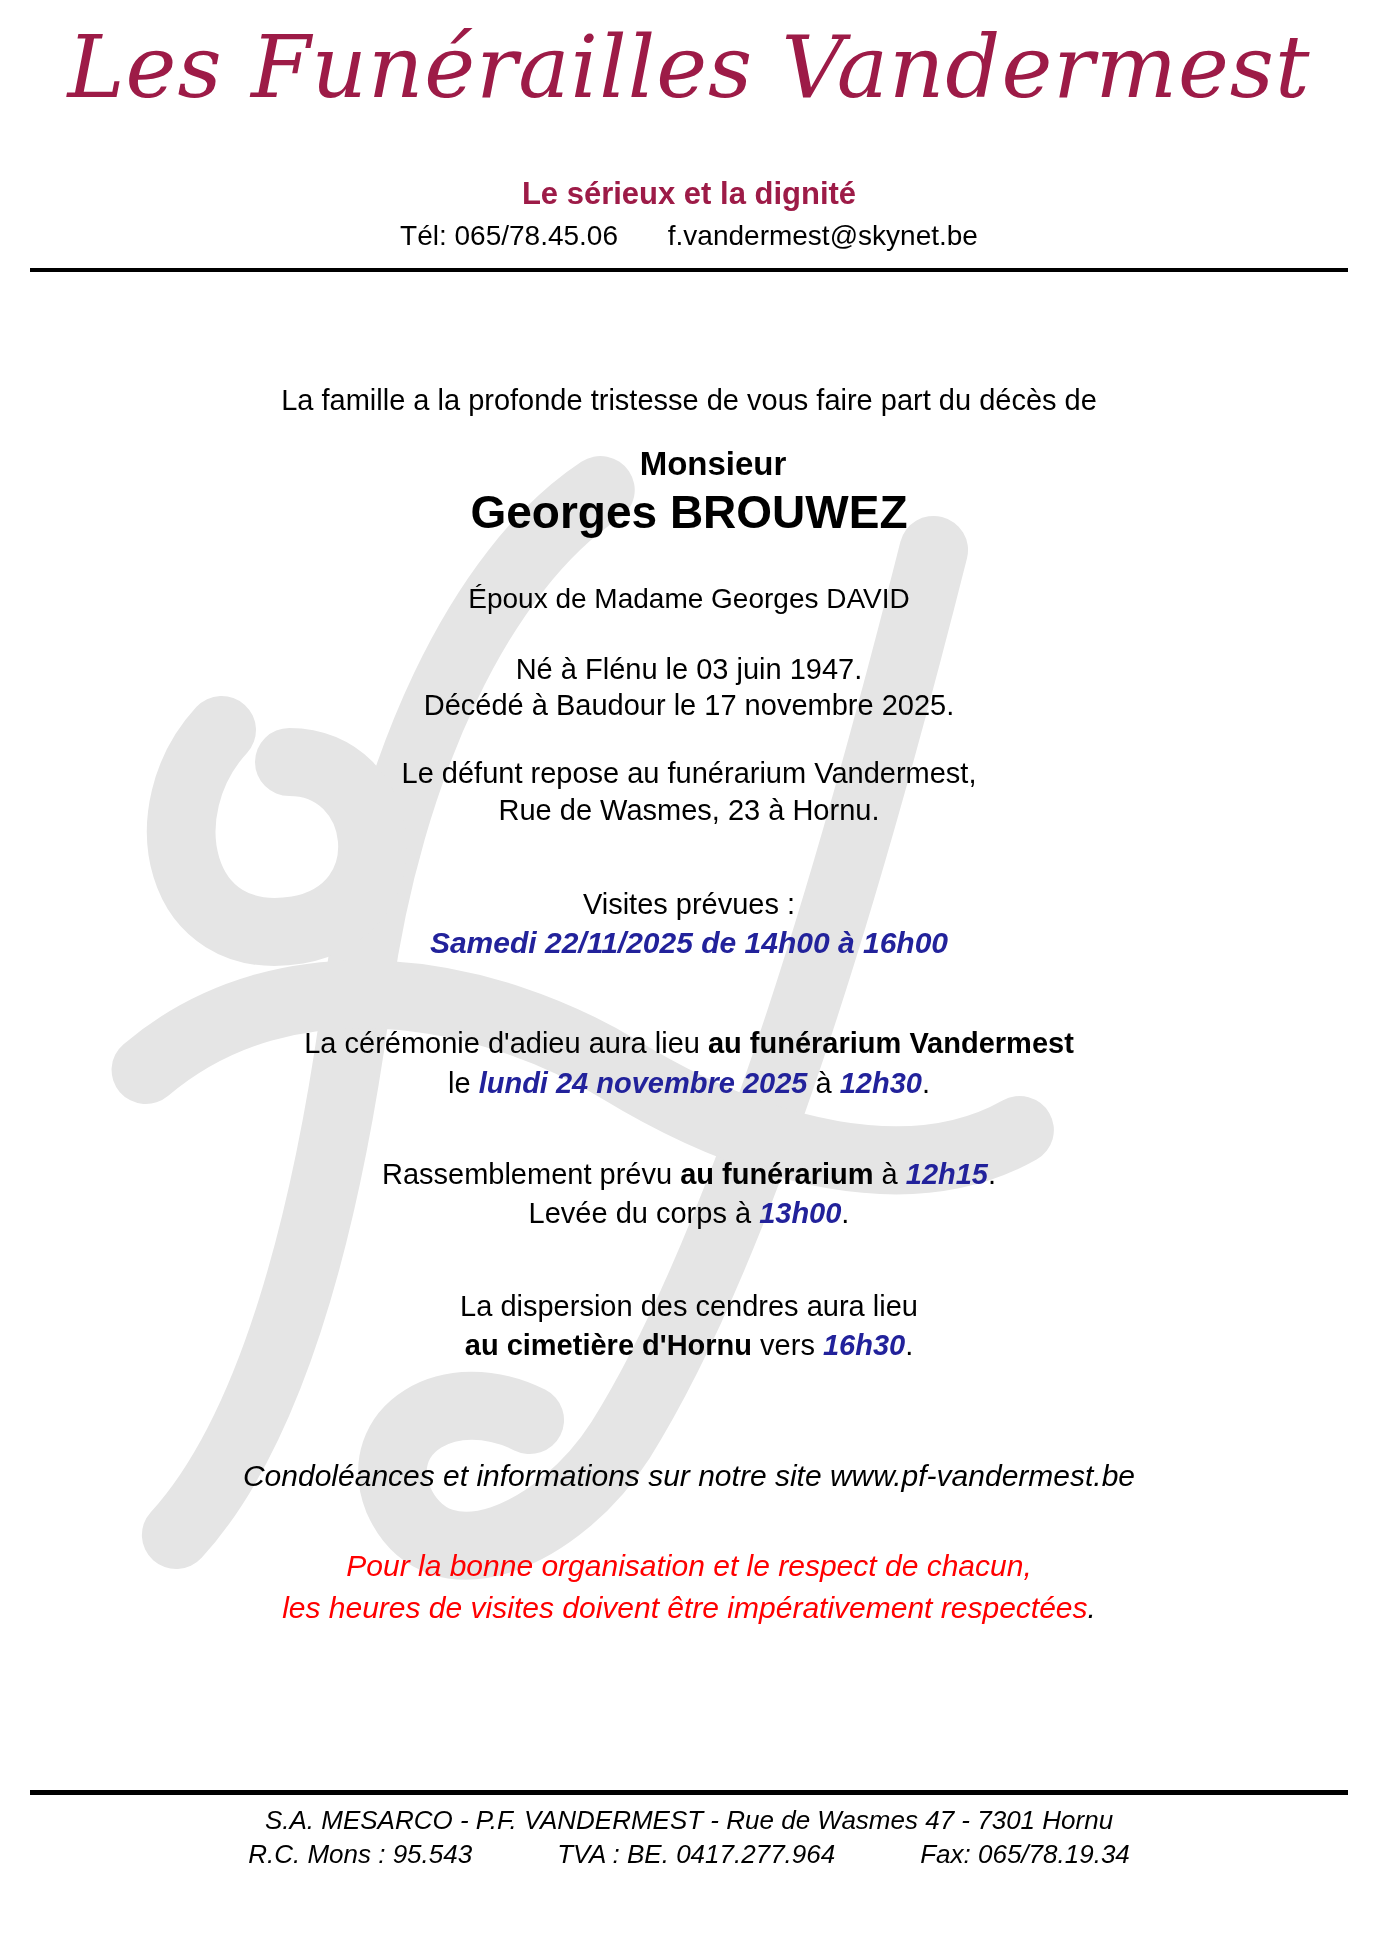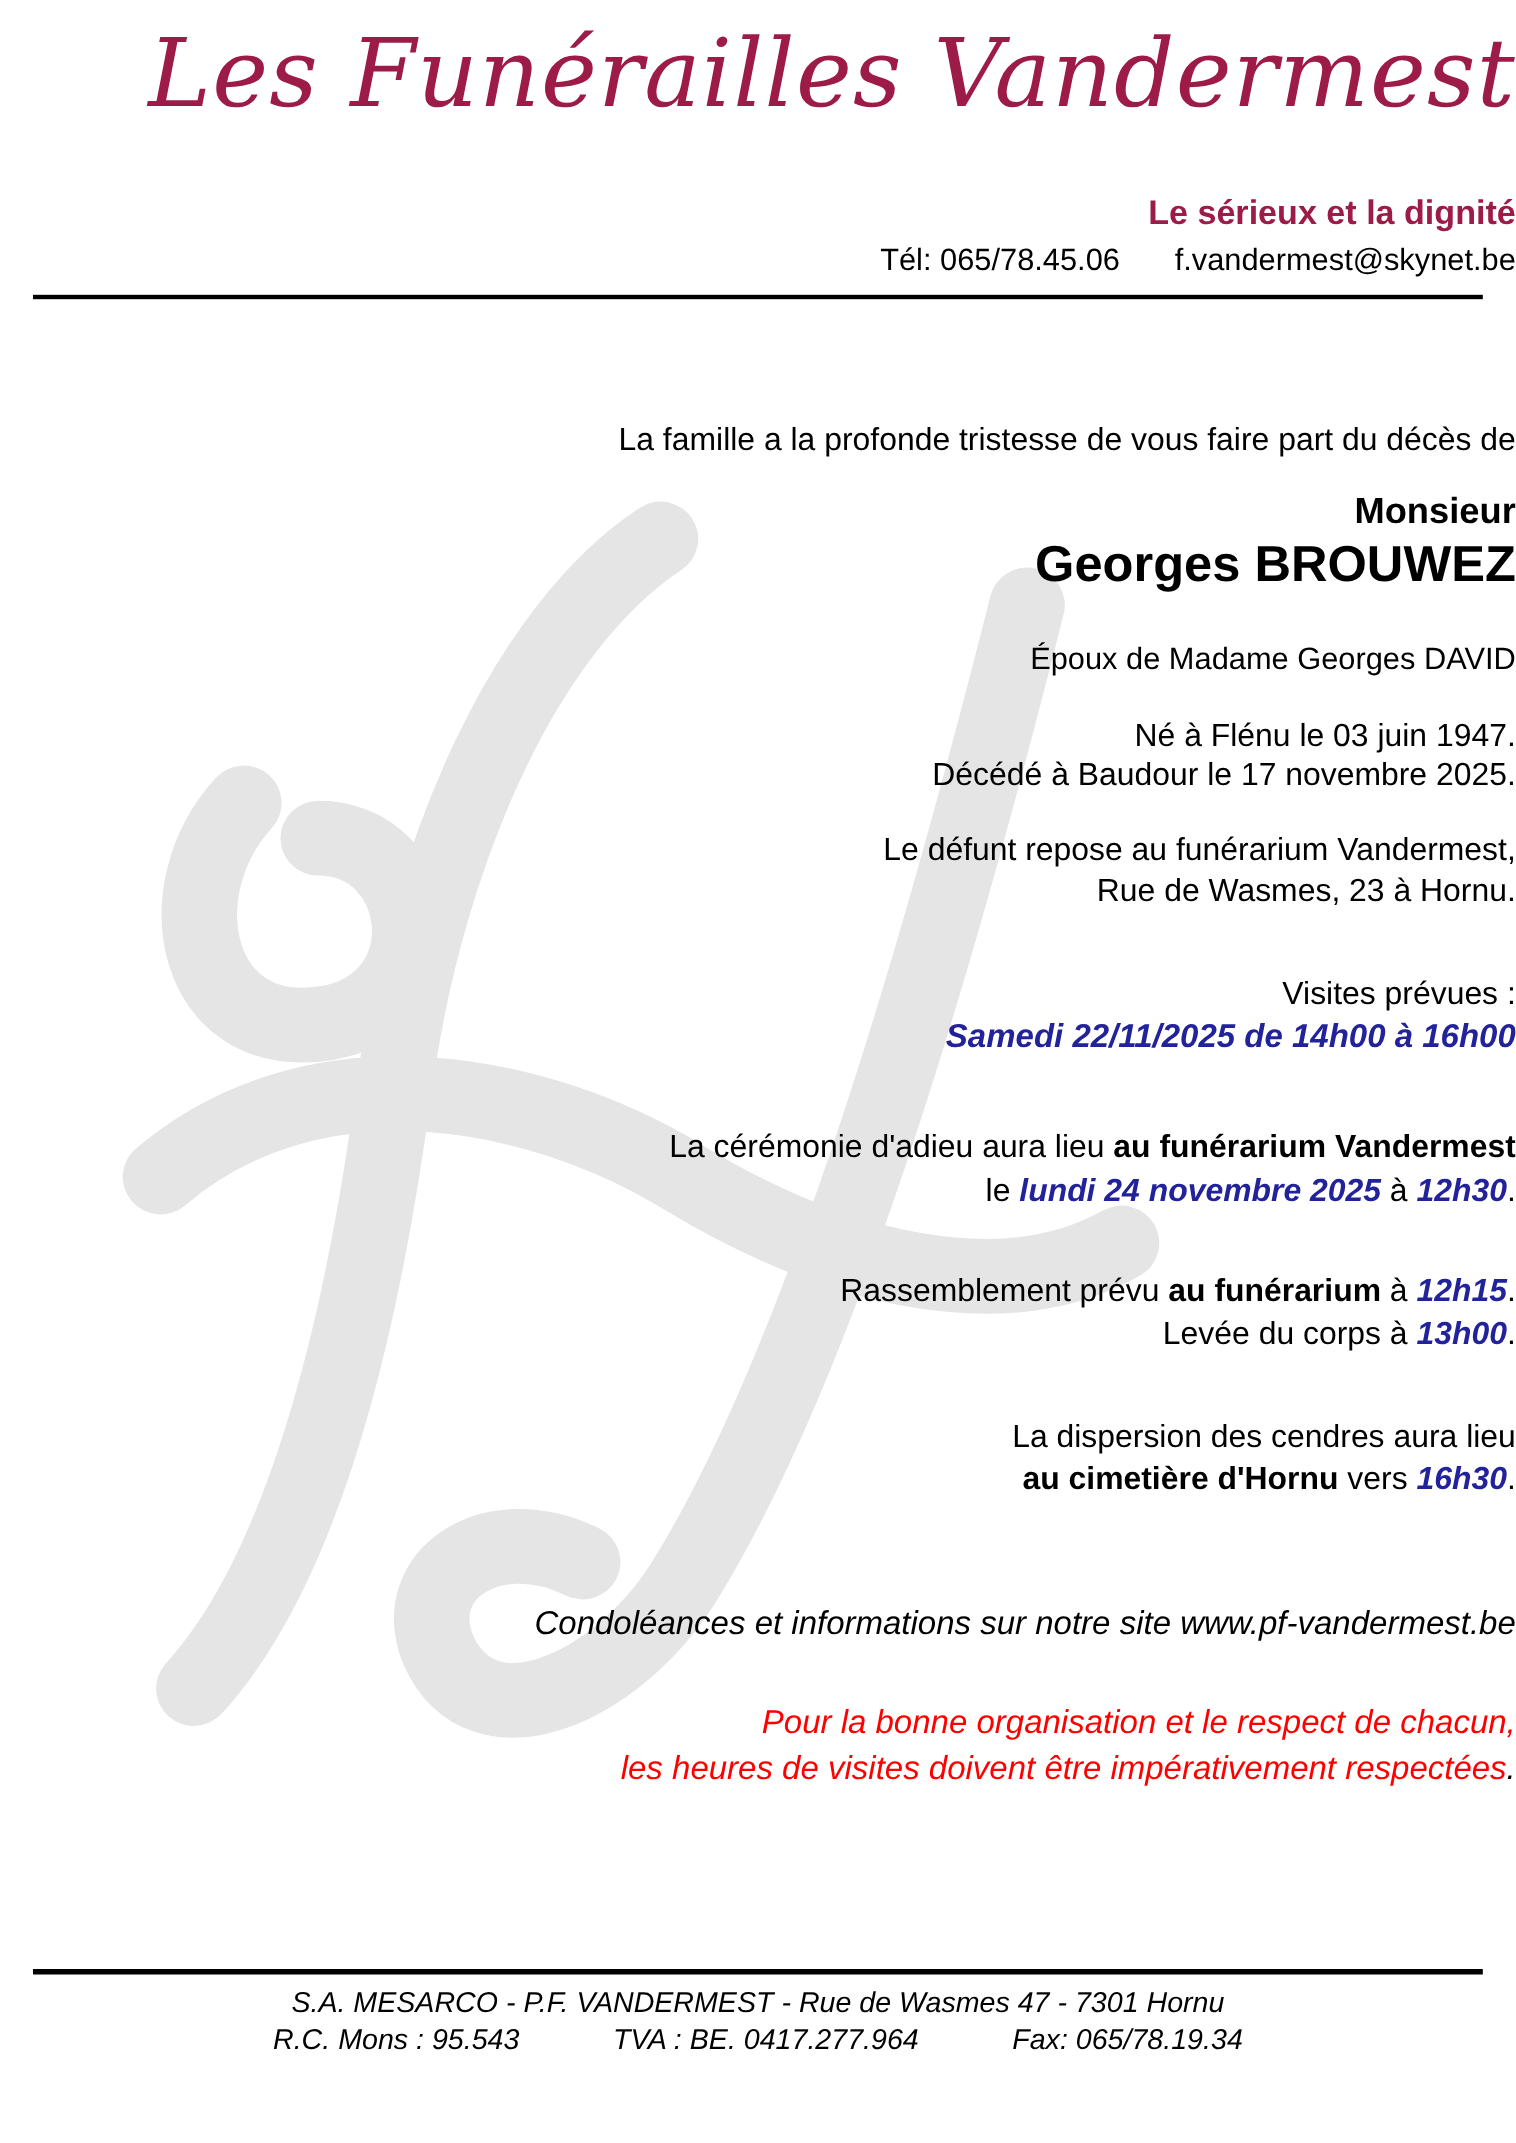--- a/index.html
+++ b/index.html
@@ -11,21 +11,21 @@
     overflow:hidden;
     font-family:"Liberation Sans", sans-serif;
     color:#000;
   }
   .watermark {
     position:absolute; left:55px; top:430px;
     width:1010px; height:1220px;
     color:var(--watermark-gray, #e5e5e5);
     z-index:0; pointer-events:none;
   }
-  .content { position:relative; z-index:1; text-align:right; }
+  .content { position:relative; z-index:1; text-align:center; }
 
   .brand-title {
     padding-top:12px;
     font-family:"DejaVu Serif", serif;
     font-style:italic; font-weight:400;
     font-size:86px; line-height:1.3;
     letter-spacing:1px;
     color:var(--brand-red, #9d1b47);
   }
   .tagline {

